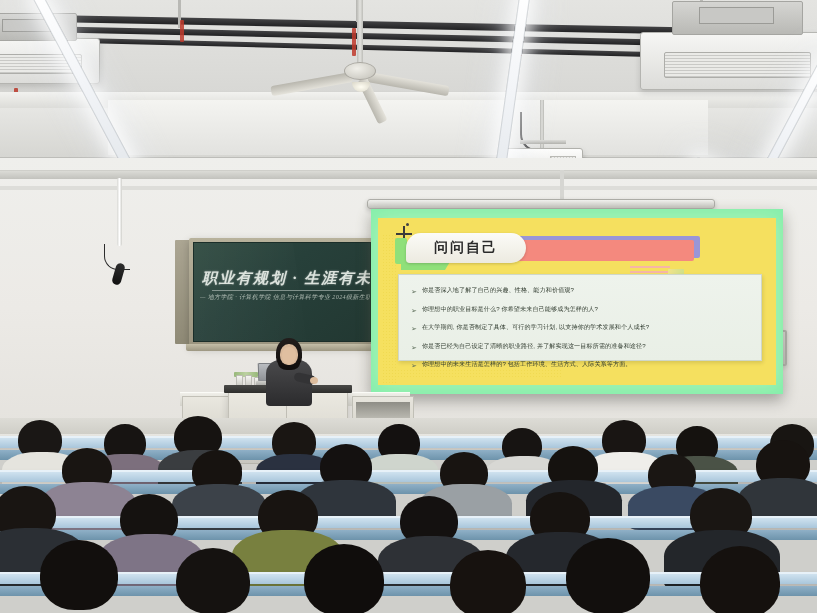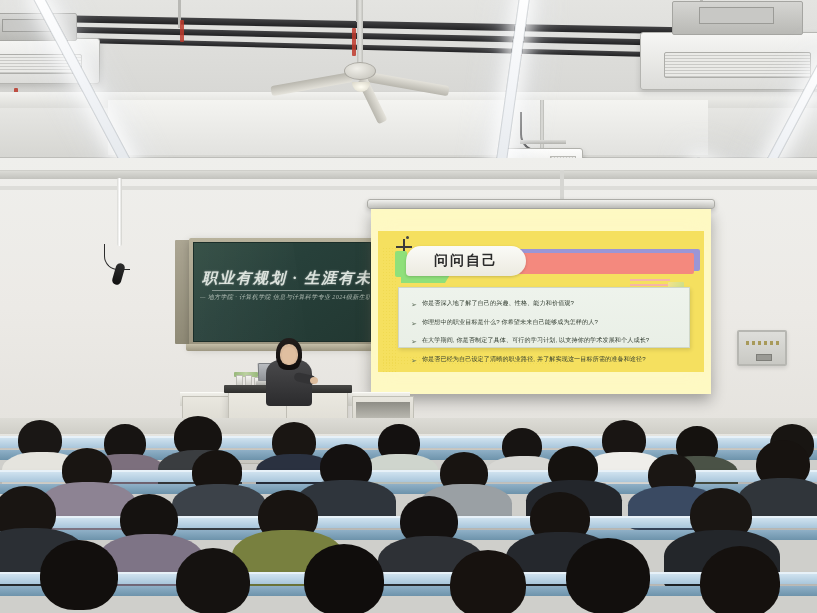--- a/index.html
+++ b/index.html
@@ -215,22 +215,22 @@
   .board-wing.r{ left:376px; }
 
   
   .screen-roller{
     position:absolute; left:367px; top:199px; width:348px; height:10px;
     background:linear-gradient(180deg,#f1f1ee,#c6c6c1);
     border:1px solid #adada8; border-radius:3px;
     box-shadow:0 2px 5px rgba(0,0,0,.2);
   }
   .screen-frame{
-    position:absolute; left:371px; top:209px; width:340px; height:185px;
-    background:#fef9c3; padding:22px 7px;
+    position:absolute; left:371px; top:209px; width:412px; height:185px;
+    background:#86efac; padding:9px 7px;
     box-shadow:0 6px 14px rgba(0,0,0,.32);
   }
   .slide{
     width:100%; height:100%;
     background:#f5e05f;
     position:relative; overflow:hidden;
     box-shadow:0 0 18px rgba(255,250,200,.35);
   }
   
   .slide-dots{

